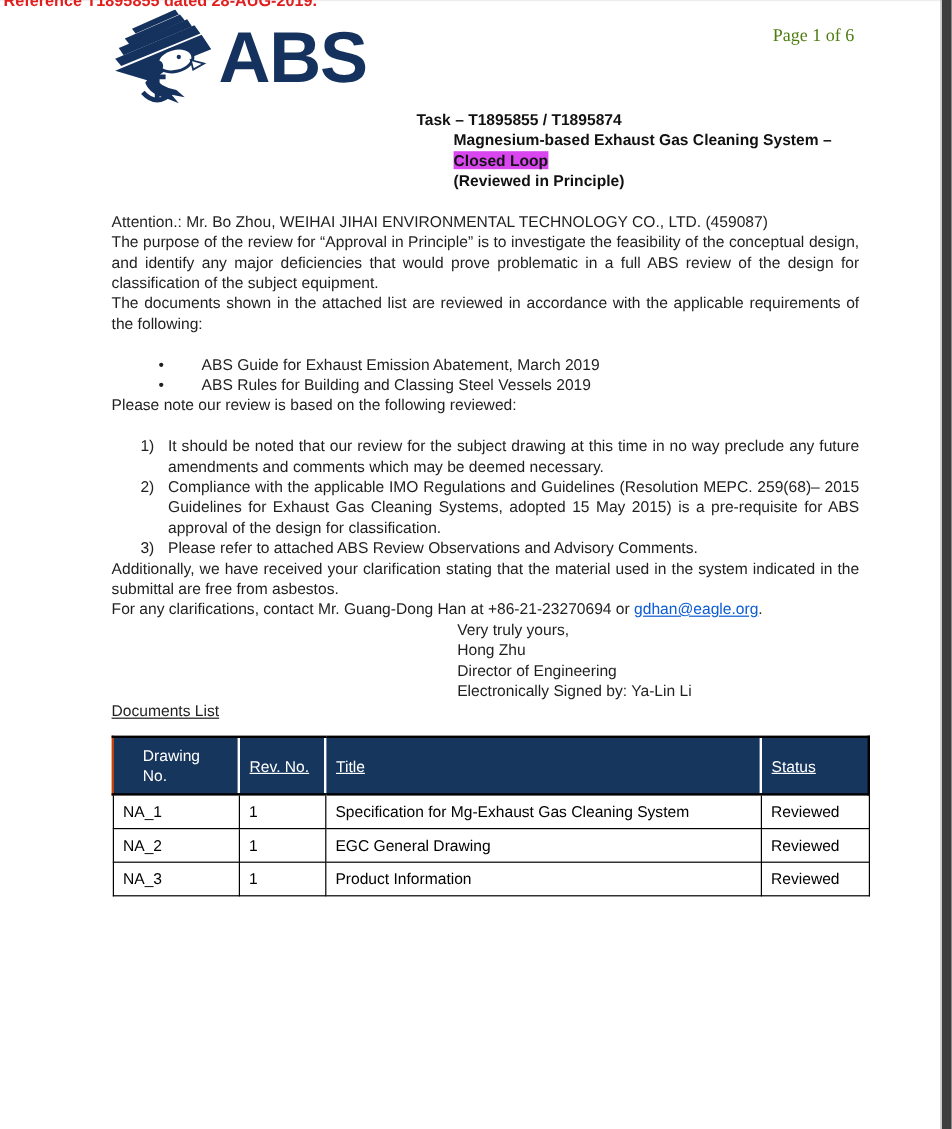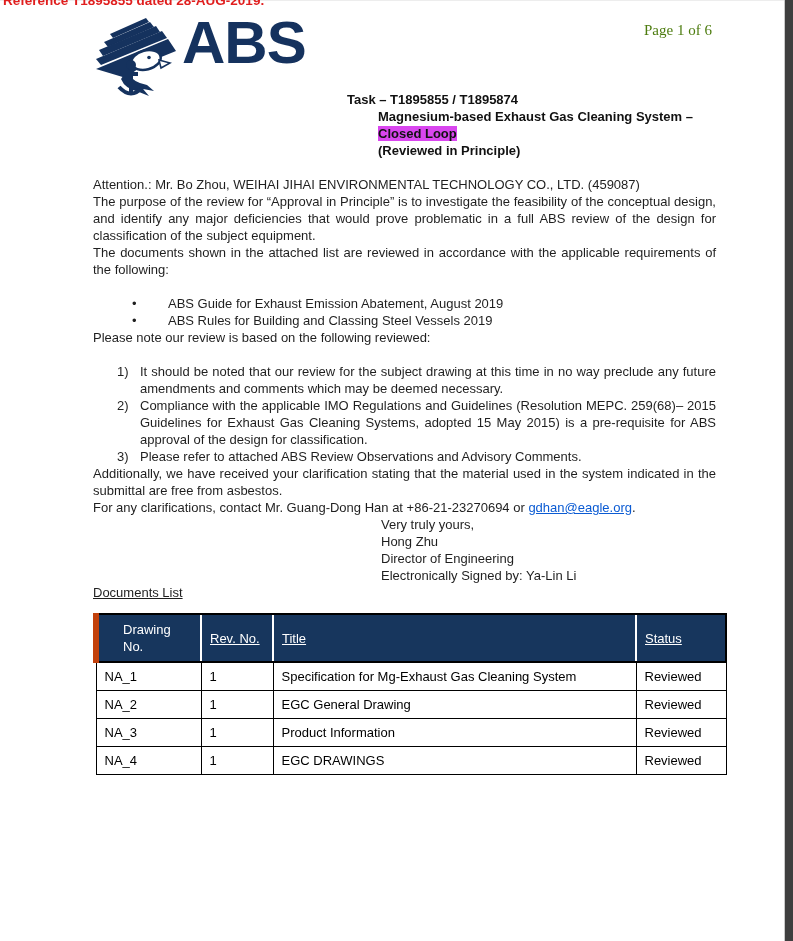--- a/index.html
+++ b/index.html
@@ -10,21 +10,21 @@
     color:#1f1f1f;
   }
   
   .viewer-strip{position:absolute;top:0;right:0;width:8px;height:941px;background:#3e3e3e;border-left:1px solid #c9c9c9;}
   .viewer-topline{position:absolute;top:0;left:0;width:785px;height:1px;background:#ededed;}
 
   
   .ref-note{position:absolute;top:-7px;left:3px;font-size:13.5px;font-weight:bold;color:#e01e1e;white-space:nowrap;z-index:1;}
 
   
-  .logo{position:absolute;left:86px;top:18px;display:flex;align-items:flex-start;z-index:2;}
+  .logo{position:absolute;left:86px;top:8px;display:flex;align-items:center;z-index:2;}
   .logo .eagle{display:block;}
   .logo .abs-text{
     font-size:60px;font-weight:bold;color:#15325e;line-height:0.82;
     letter-spacing:-1px;margin-left:-4px;margin-bottom:6px;
   }
 
   .page-number{
     position:absolute;left:644px;top:22px;
     font-family:"Liberation Serif","DejaVu Serif",serif;
     font-size:15px;color:#4d7c0f;
@@ -63,21 +63,21 @@
   table.doc-table col.c1{width:105px;}
   table.doc-table col.c2{width:72px;}
   table.doc-table col.c3{width:363px;}
   table.doc-table col.c4{width:90px;}
   table.doc-table th{
     background:#17365d;color:#ffffff;font-weight:normal;text-align:left;
     padding:6px 8px;border-top:2px solid #000;border-bottom:2px solid #000;
     height:17px;
   }
   table.doc-table th + th{border-left:2px solid #fff;text-decoration:underline;}
-  table.doc-table th:first-child{border-left:6px solid #c2410c;padding-left:24px;}
+  table.doc-table th:first-child{border-left:2px solid #c2410c;padding-left:24px;}
   table.doc-table th:last-child{border-right:2px solid #000;}
   table.doc-table td{
     background:#fff;color:#000000;padding:5px 8px;border:1.5px solid #000;height:17px;
     white-space:nowrap;overflow:hidden;
   }
 </style>
 </head>
 <body>
 
 <div class="viewer-topline"></div>
@@ -118,21 +118,21 @@
 </div>
 
 <div class="content">
   <p>Attention.: Mr. Bo Zhou, WEIHAI JIHAI ENVIRONMENTAL TECHNOLOGY CO., LTD. (459087)</p>
 
   <p class="just mt19">The purpose of the review for “Approval in Principle” is to investigate the feasibility of the conceptual design, and identify any major deficiencies that would prove problematic in a full ABS review of the design for classification of the subject equipment.</p>
 
   <p class="just mt">The documents shown in the attached list are reviewed in accordance with the applicable requirements of the following:</p>
 
   <ul class="req-list">
-      <li>ABS Guide for Exhaust Emission Abatement, August 2019</li>
+      <li>ABS Guide for Exhaust Emission Abatement, March 2019</li>
       <li>ABS Rules for Building and Classing Steel Vessels 2019</li>
     </ul>
 
   <p class="mt">Please note our review is based on the following reviewed:</p>
 
   <ol class="cond-list">
       <li>It should be noted that our review for the subject drawing at this time in no way preclude any future amendments and comments which may be deemed necessary.</li>
       <li>Compliance with the applicable IMO Regulations and Guidelines (Resolution MEPC. 259(68)– 2015 Guidelines for Exhaust Gas Cleaning Systems, adopted 15 May 2015) is a pre-requisite for ABS approval of the design for classification.</li>
       <li>Please refer to attached ABS Review Observations and Advisory Comments.</li>
     </ol>
@@ -177,21 +177,15 @@
           <td>1</td>
           <td>EGC General Drawing</td>
           <td>Reviewed</td>
         </tr>
         <tr>
           <td>NA_3</td>
           <td>1</td>
           <td>Product Information</td>
           <td>Reviewed</td>
         </tr>
-        <tr>
-          <td>NA_4</td>
-          <td>1</td>
-          <td>EGC DRAWINGS</td>
-          <td>Reviewed</td>
-        </tr>
       </tbody>
   </table>
 </div>
 
 </body></html>

